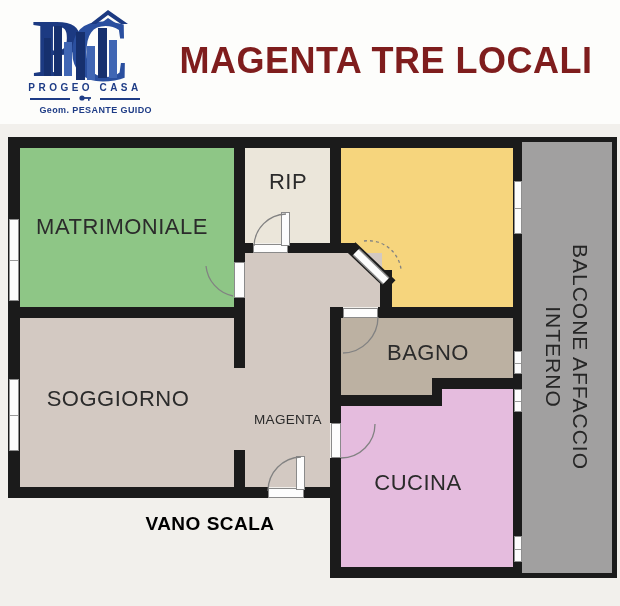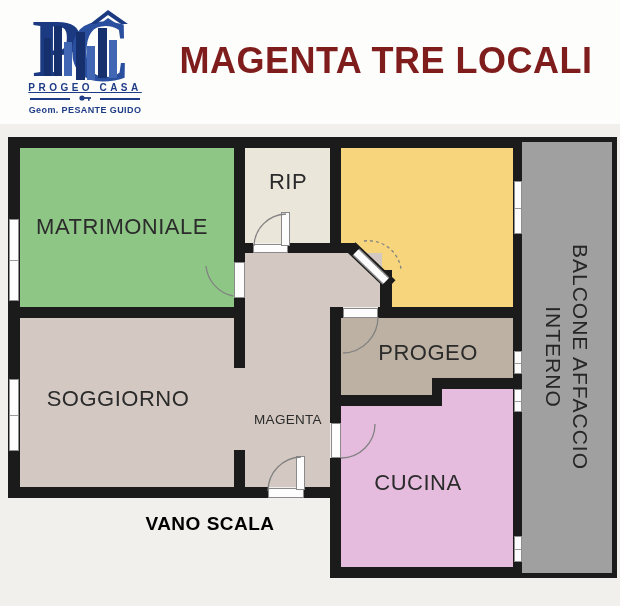--- a/index.html
+++ b/index.html
@@ -5,22 +5,22 @@
   html,body{margin:0;padding:0;}
   body{
     width:620px;height:606px;position:relative;overflow:hidden;
     background:#fdfdfb;
     font-family:"Liberation Sans","DejaVu Sans",sans-serif;
   }
   
   #header{position:absolute;left:0;top:0;width:620px;height:124px;background:#fdfdfb;}
   #logo{position:absolute;left:18px;top:2px;width:134px;height:120px;text-align:center;}
   #logo-mark{display:block;margin:0 auto;}
-  .logo-company{color:#1e3c86;font-size:10px;font-weight:700;letter-spacing:3.5px;margin-top:-2px;white-space:nowrap;text-decoration:underline;}
-  .logo-tagline{color:#1e3c86;font-size:9px;font-weight:700;letter-spacing:0.4px;margin-top:3px;white-space:nowrap;}
+  .logo-company{color:#1e3c86;font-size:10px;font-weight:700;letter-spacing:3.5px;margin-top:-2px;white-space:nowrap;}
+  .logo-tagline{color:#1e3c86;font-size:9px;font-weight:700;letter-spacing:0.4px;margin-top:3px;white-space:nowrap;text-align:right;}
   .logo-rule{position:relative;height:8px;margin:1px 8px 0 8px;}
   .logo-rule .ln{position:absolute;top:4px;height:1.5px;background:#1e3c86;width:40px;}
   .logo-rule .key{position:absolute;left:50%;top:0;transform:translateX(-50%);width:14px;height:8px;}
   #page-title{
     position:absolute;left:158px;top:40px;width:456px;text-align:center;
     font-size:36px;font-weight:700;color:#7f1d1d;letter-spacing:0.5px;white-space:nowrap;
   }
   
   #plan{position:absolute;left:0;top:124px;width:620px;height:482px;background:var(--plan-bg,#f2f0ec);}
   #plan-inner{position:absolute;left:0;top:-124px;width:620px;height:606px;} 
@@ -158,21 +158,21 @@
       <path d="M 286 214 A 33 33 0 0 0 254 246"></path>
       <path d="M 364 241 A 33 33 0 0 1 401 269" stroke-dasharray="3,3"></path>
       <path d="M 378 317 A 36 36 0 0 1 343 353"></path>
       <path d="M 375 424 A 34 34 0 0 1 341 458"></path>
       <path d="M 301 457 A 34 34 0 0 0 268 491"></path>
     </g>
   </svg>
 
   <div class="room-label" style="left:122px;top:227px;">MATRIMONIALE</div>
   <div class="room-label" style="left:288px;top:182px;">RIP</div>
-  <div class="room-label" style="left:428px;top:353px;">PROGEO</div>
+  <div class="room-label" style="left:428px;top:353px;">BAGNO</div>
   <div class="room-label" style="left:118px;top:399px;">SOGGIORNO</div>
   <div class="room-label small-label" style="left:288px;top:419px;">MAGENTA</div>
   <div class="room-label" style="left:418px;top:483px;">CUCINA</div>
   <div class="room-label balcony-label" style="left:567px;top:357px;">BALCONE AFFACCIO
 INTERNO</div>
   <div class="room-label outside-label" style="left:210px;top:524px;">VANO SCALA</div>
 
 </div>
 </div>
 

